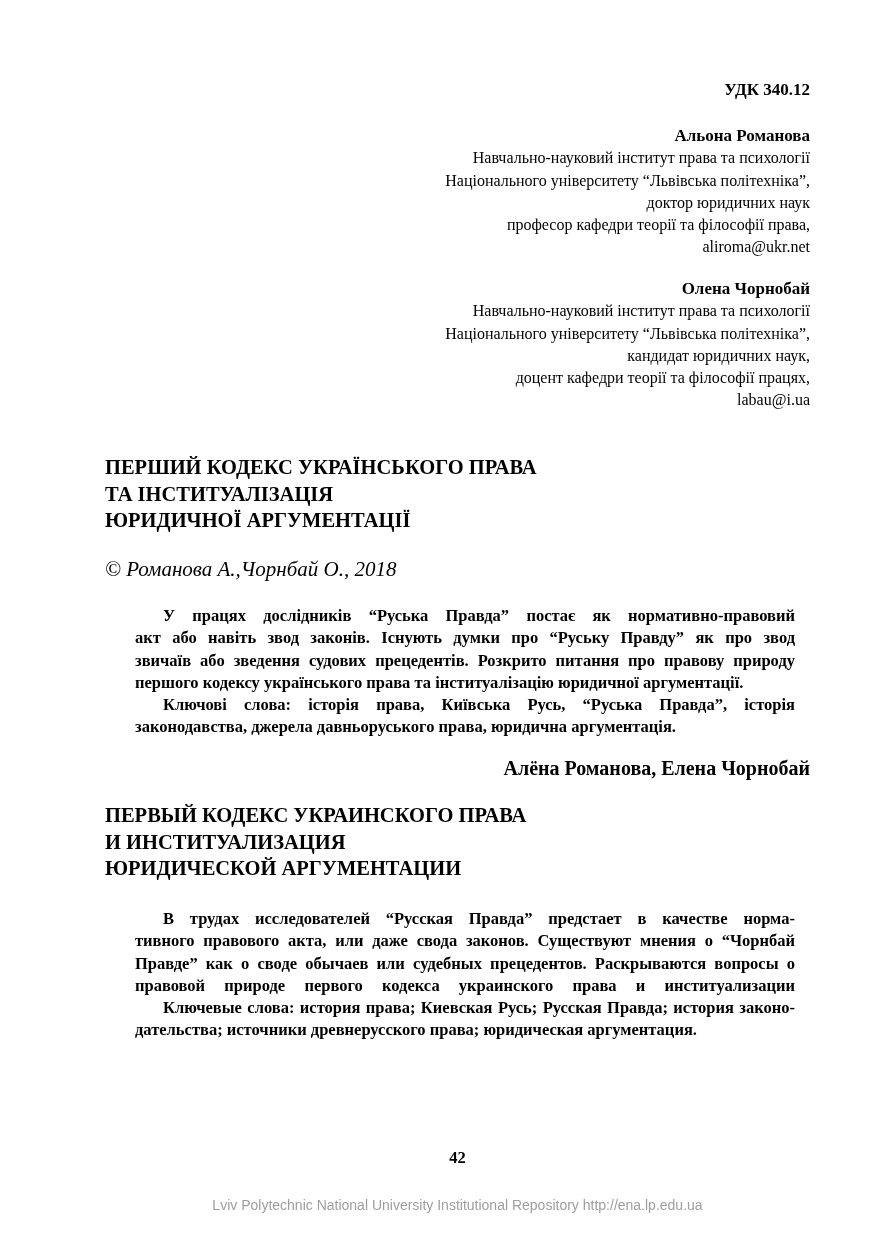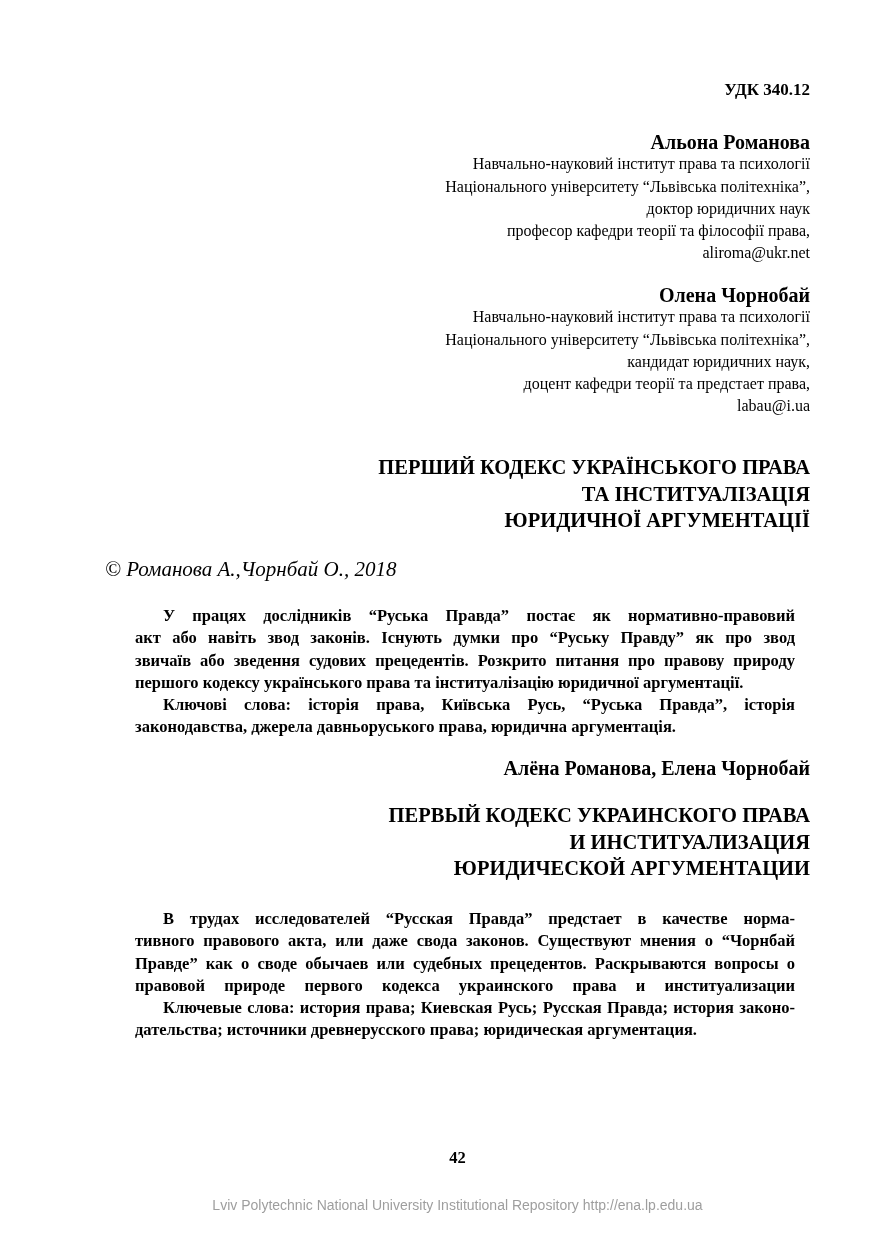--- a/index.html
+++ b/index.html
@@ -28,28 +28,27 @@
     font-size: 17px;
     line-height: 22px;
   }
   .author-block {
     text-align: right;
     font-size: 16px;
     line-height: 22.3px;
   }
   .author-block .author-name {
     font-weight: bold;
-    font-size: 20px;
-    margin-top: 6px;
+    font-size: 17px;
   }
   .author1 { top: 125px; }
   .author2 { top: 278px; }
 
   .main-title {
-    text-align: right;
+    text-align: left;
     font-weight: bold;
     font-size: 20.5px;
     line-height: 26.5px;
   }
   .title-uk { top: 454px; }
   .title-ru { top: 802px; }
 
   .copyright {
     top: 558px;
     font-style: italic;
@@ -109,21 +108,21 @@
     <div>доктор юридичних наук</div>
     <div>професор кафедри теорії та філософії права,</div>
     <div>aliroma@ukr.net</div>
   </div>
 
   <div class="abs col author-block author2">
     <div class="author-name">Олена Чорнобай</div>
     <div>Навчально-науковий інститут права та психології</div>
     <div>Національного університету “Львівська політехніка”,</div>
     <div>кандидат юридичних наук,</div>
-    <div>доцент кафедри теорії та предстает права,</div>
+    <div>доцент кафедри теорії та філософії працях,</div>
     <div>labau@i.ua</div>
   </div>
 
   <div class="abs col main-title title-uk">
     <div>ПЕРШИЙ КОДЕКС УКРАЇНСЬКОГО ПРАВА</div>
     <div>ТА ІНСТИТУАЛІЗАЦІЯ</div>
     <div>ЮРИДИЧНОЇ АРГУМЕНТАЦІЇ</div>
   </div>
 
   <div class="abs col copyright">© Романова А.,Чорнбай О., 2018</div>

